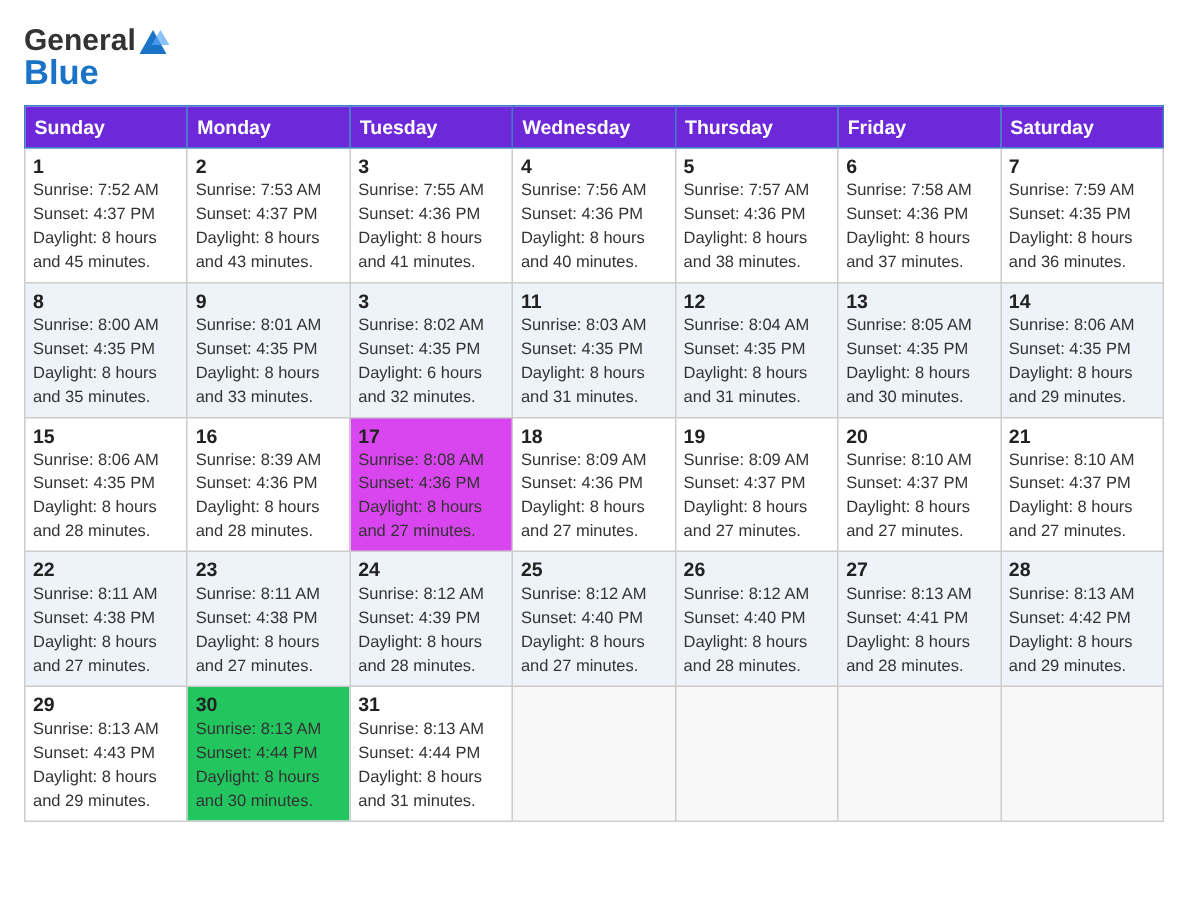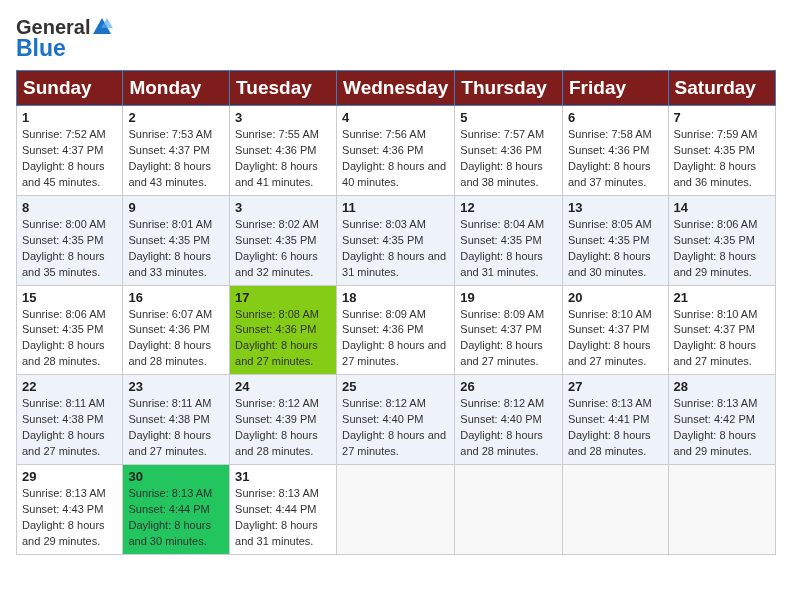--- a/index.html
+++ b/index.html
@@ -16,46 +16,46 @@
       align-items: flex-start;
       margin-bottom: 8px;
     }
     .logo {
       display: flex;
       flex-direction: column;
       align-items: flex-start;
     }
     .logo-row {
       display: flex;
-      align-items: flex-start;
+      align-items: center;
     }
     .title-area {
       text-align: right;
     }
     .month-title {
       font-size: 36px;
       font-weight: bold;
       color: #333;
       line-height: 1.1;
     }
     .subtitle {
       font-size: 15px;
       color: #555;
     }
     .calendar-table {
       width: 100%;
       border-collapse: collapse;
       font-size: 11px;
     }
     .calendar-table th {
-      background-color: #7f1d1d;
+      background-color: #6d28d9;
       color: #fff;
       text-align: left;
       padding: 6px 6px;
-      font-size: 19px;
+      font-size: 13px;
       font-weight: bold;
       border: 1px solid #3b7ec8;
     }
     .calendar-table td {
       border: 1px solid #ccc;
       vertical-align: top;
       padding: 4px 5px;
       width: calc(100% / 7);
       min-height: 70px;
       background: #fff;
@@ -175,23 +175,23 @@
           <div class="day-info"><span>Sunrise: 8:06 AM</span><br><span>Sunset: 4:35 PM</span><br><span>Daylight: 8 hours and 29 minutes.</span></div>
         </td>
       </tr>
       <tr>
         <td style="background: rgb(255, 255, 255);">
           <span class="day-number">15</span>
           <div class="day-info"><span>Sunrise: 8:06 AM</span><br><span>Sunset: 4:35 PM</span><br><span>Daylight: 8 hours and 28 minutes.</span></div>
         </td>
         <td style="background: rgb(255, 255, 255);">
           <span class="day-number">16</span>
-          <div class="day-info"><span>Sunrise: 6:07 AM</span><br><span>Sunset: 4:36 PM</span><br><span>Daylight: 8 hours and 28 minutes.</span></div>
-        </td>
-        <td style="background: #84cc16;">
+          <div class="day-info"><span>Sunrise: 8:39 AM</span><br><span>Sunset: 4:36 PM</span><br><span>Daylight: 8 hours and 28 minutes.</span></div>
+        </td>
+        <td style="background: #d946ef;">
           <span class="day-number">17</span>
           <div class="day-info"><span>Sunrise: 8:08 AM</span><br><span>Sunset: 4:36 PM</span><br><span>Daylight: 8 hours and 27 minutes.</span></div>
         </td>
         <td style="background: rgb(255, 255, 255);">
           <span class="day-number">18</span>
           <div class="day-info"><span>Sunrise: 8:09 AM</span><br><span>Sunset: 4:36 PM</span><br><span>Daylight: 8 hours and 27 minutes.</span></div>
         </td>
         <td style="background: rgb(255, 255, 255);">
           <span class="day-number">19</span>
           <div class="day-info"><span>Sunrise: 8:09 AM</span><br><span>Sunset: 4:37 PM</span><br><span>Daylight: 8 hours and 27 minutes.</span></div>

